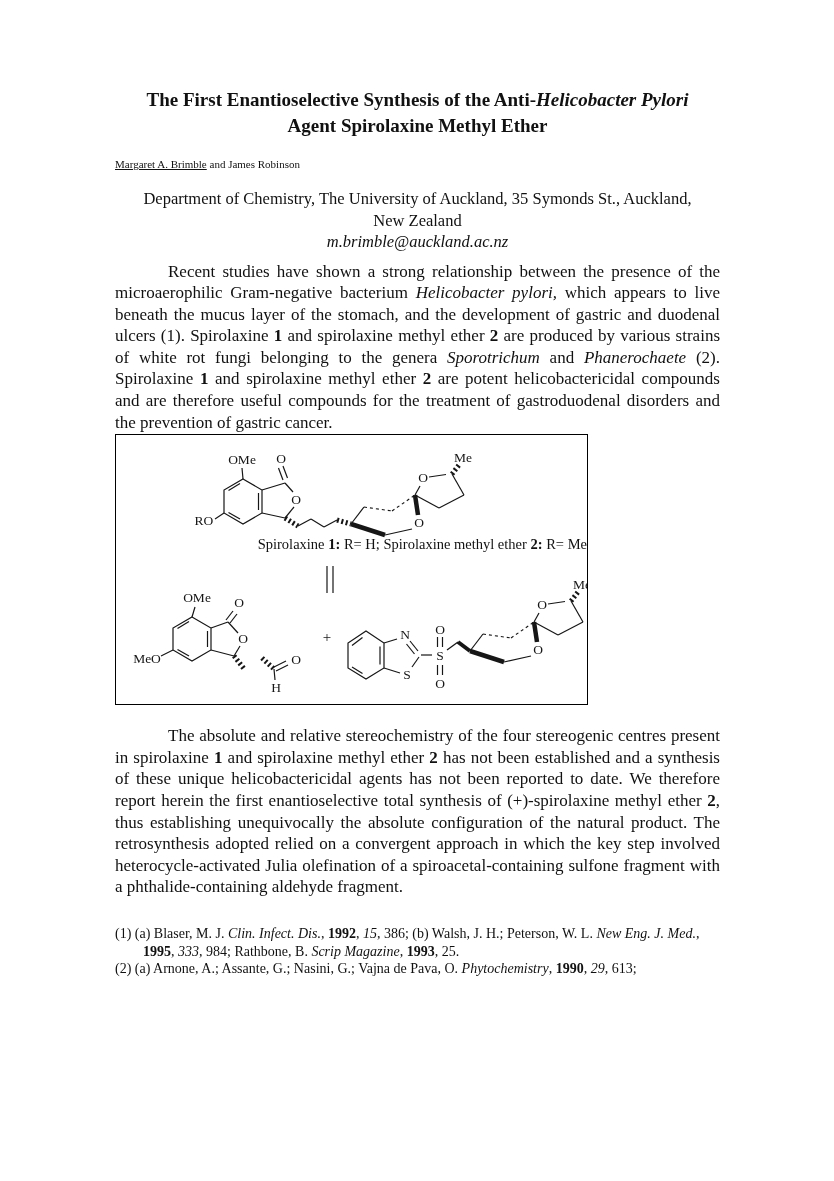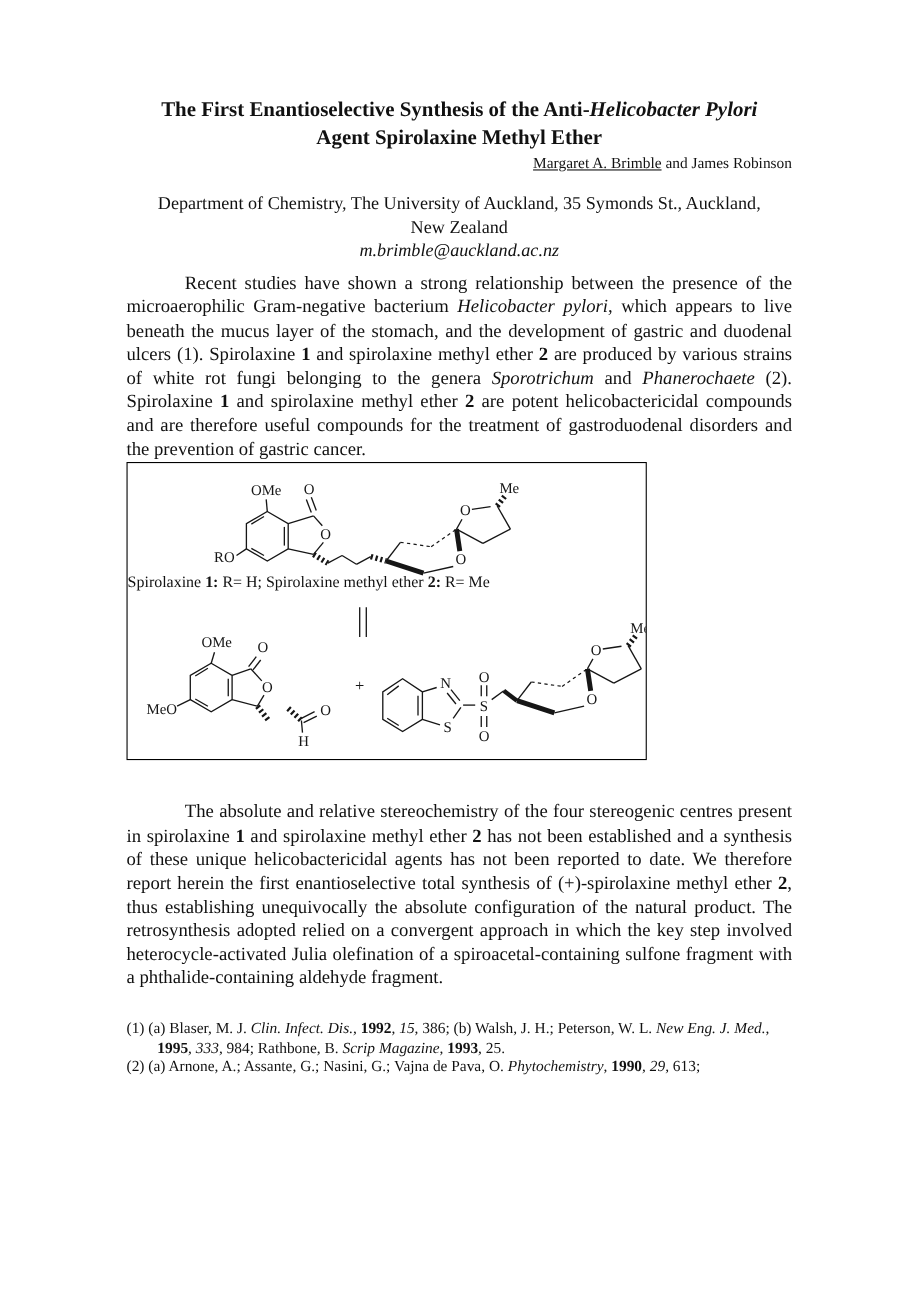--- a/index.html
+++ b/index.html
@@ -1,31 +1,31 @@
 <!DOCTYPE html>
 <html><head>
 <meta charset="utf-8">
 <style>
   html,body{margin:0;padding:0;background:#ffffff;}
   .page{position:relative;width:834px;height:1181px;background:#fff;color:#111;
         font-family:"Liberation Serif", serif;overflow:hidden;}
   .content{position:absolute;left:115px;top:0;width:605px;padding-top:87px;}
   .title{font-size:19px;font-weight:bold;line-height:26px;text-align:center;}
   .title-line{white-space:nowrap;}
-  .authors{font-size:14px;line-height:22px;text-align:right;white-space:nowrap;}
+  .authors{margin-top:14px;font-size:11px;line-height:22px;text-align:left;white-space:nowrap;}
   .affiliation{margin-top:13px;font-size:16.5px;line-height:21.5px;text-align:center;}
   .affiliation .line{white-space:nowrap;}
   .email{font-style:italic;}
   .para{font-size:17px;line-height:21.6px;text-align:justify;text-indent:53px;}
   .para1{margin-top:8px;}
-  .para2{margin-top:36px;}
+  .para2{margin-top:20px;}
   .figure{position:relative;margin-top:1px;width:471px;height:269px;
           border:1.6px solid #000;}
   .figure svg{position:absolute;left:0;top:0;}
-  .fig-caption{position:absolute;left:0;top:101px;width:100%;text-align:left;
+  .fig-caption{position:absolute;left:0;top:101px;width:100%;text-align:right;
                font-size:14.5px;white-space:nowrap;}
   .refs{margin-top:27px;font-size:14px;line-height:17.6px;}
   .ref-hang{padding-left:28px;text-indent:-28px;}
   .ref-cont{margin-left:26px;padding-left:4px;text-indent:-2px;}
   svg line, svg path, svg polygon{stroke:#161616;fill:none;}
   svg .bond{stroke-width:1.2;}
   svg .dash{stroke-width:1.1;stroke-dasharray:3 3;}
   svg .hashw{stroke-width:5;stroke-dasharray:2 2.5;}
   svg .wedge{stroke-width:4.5;}
   svg .thick{stroke-width:4;}

